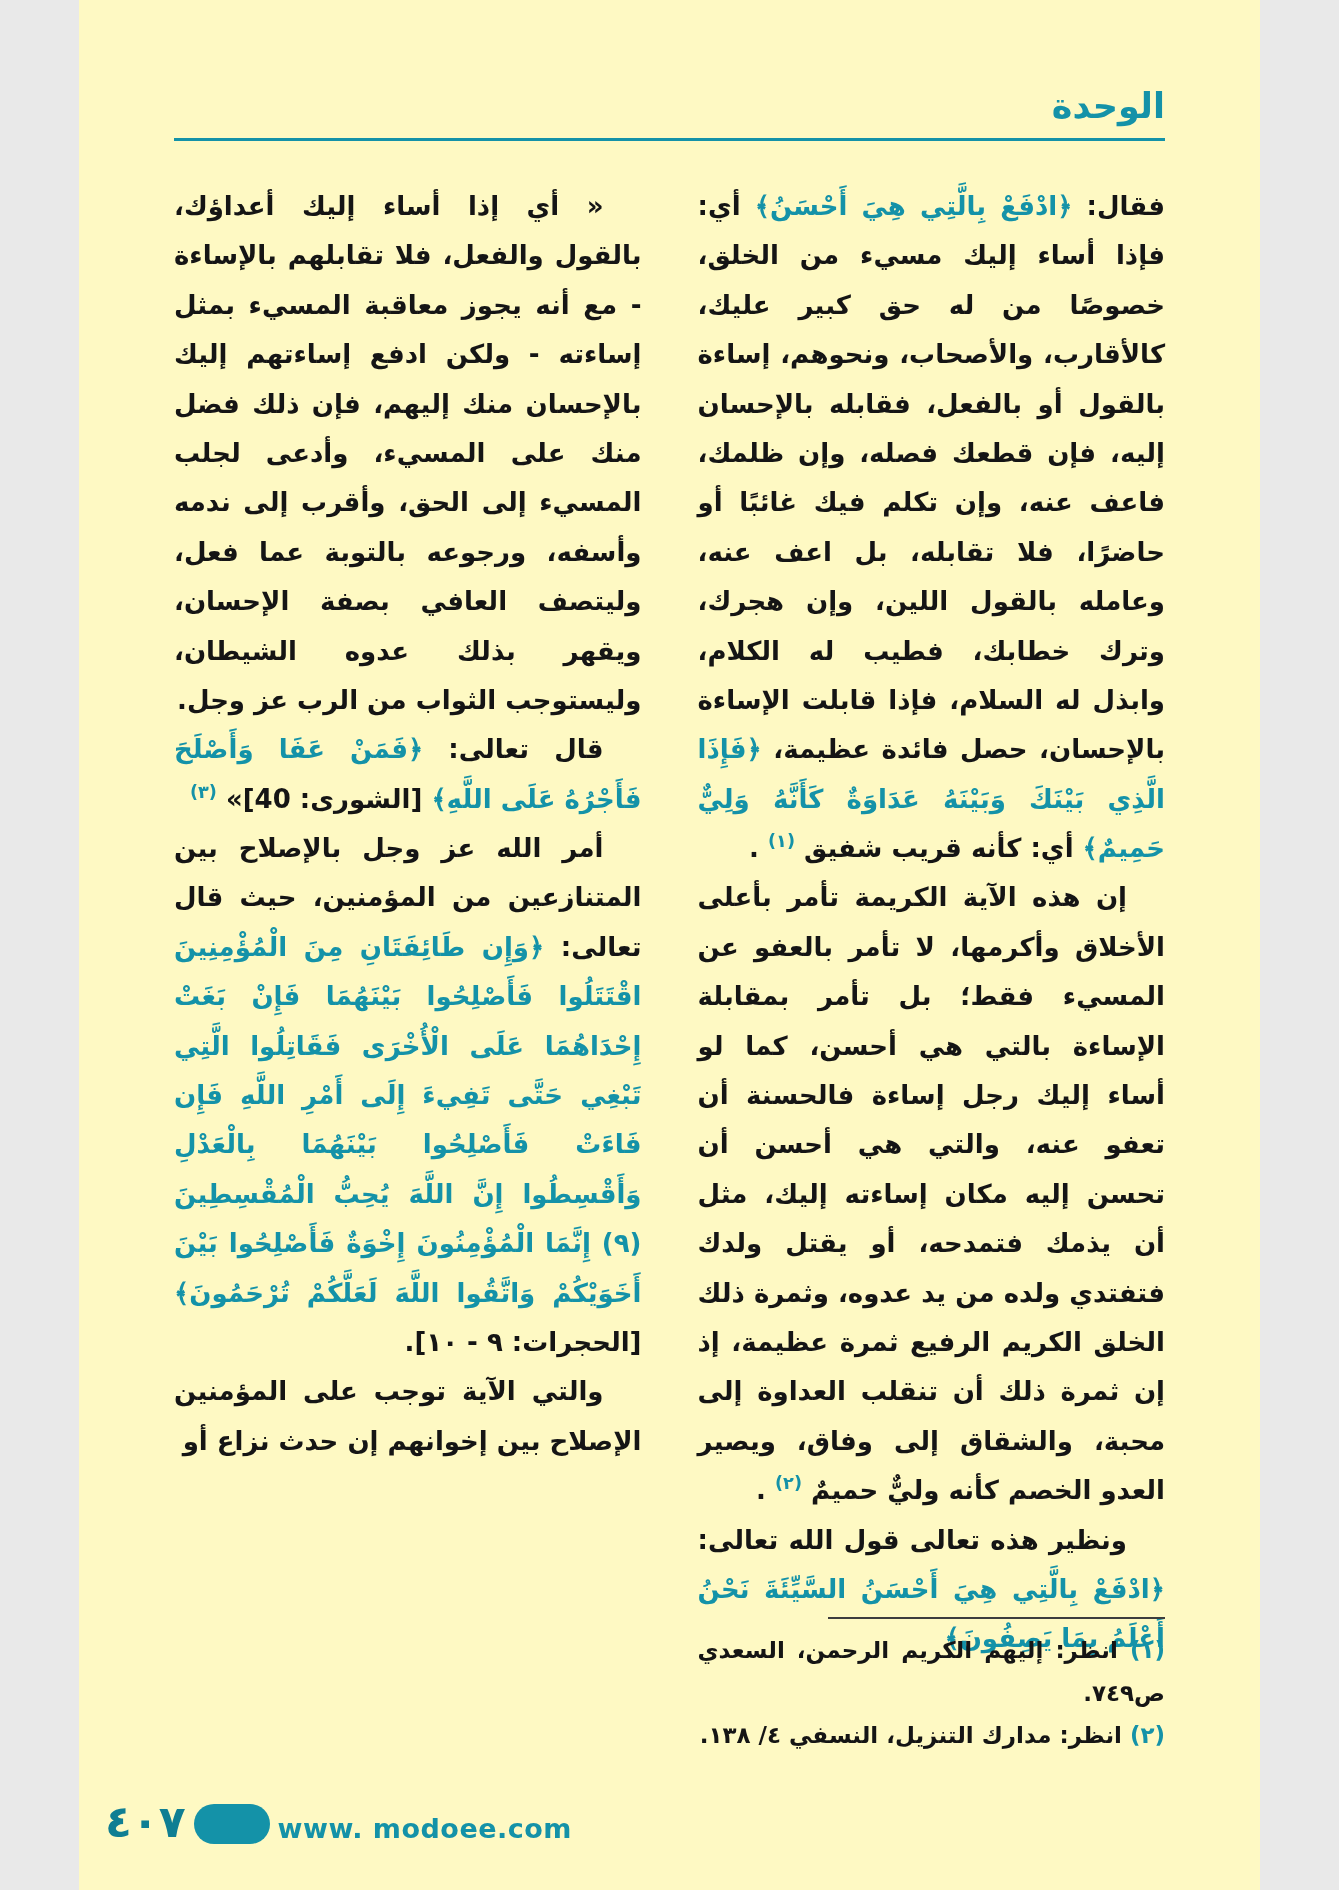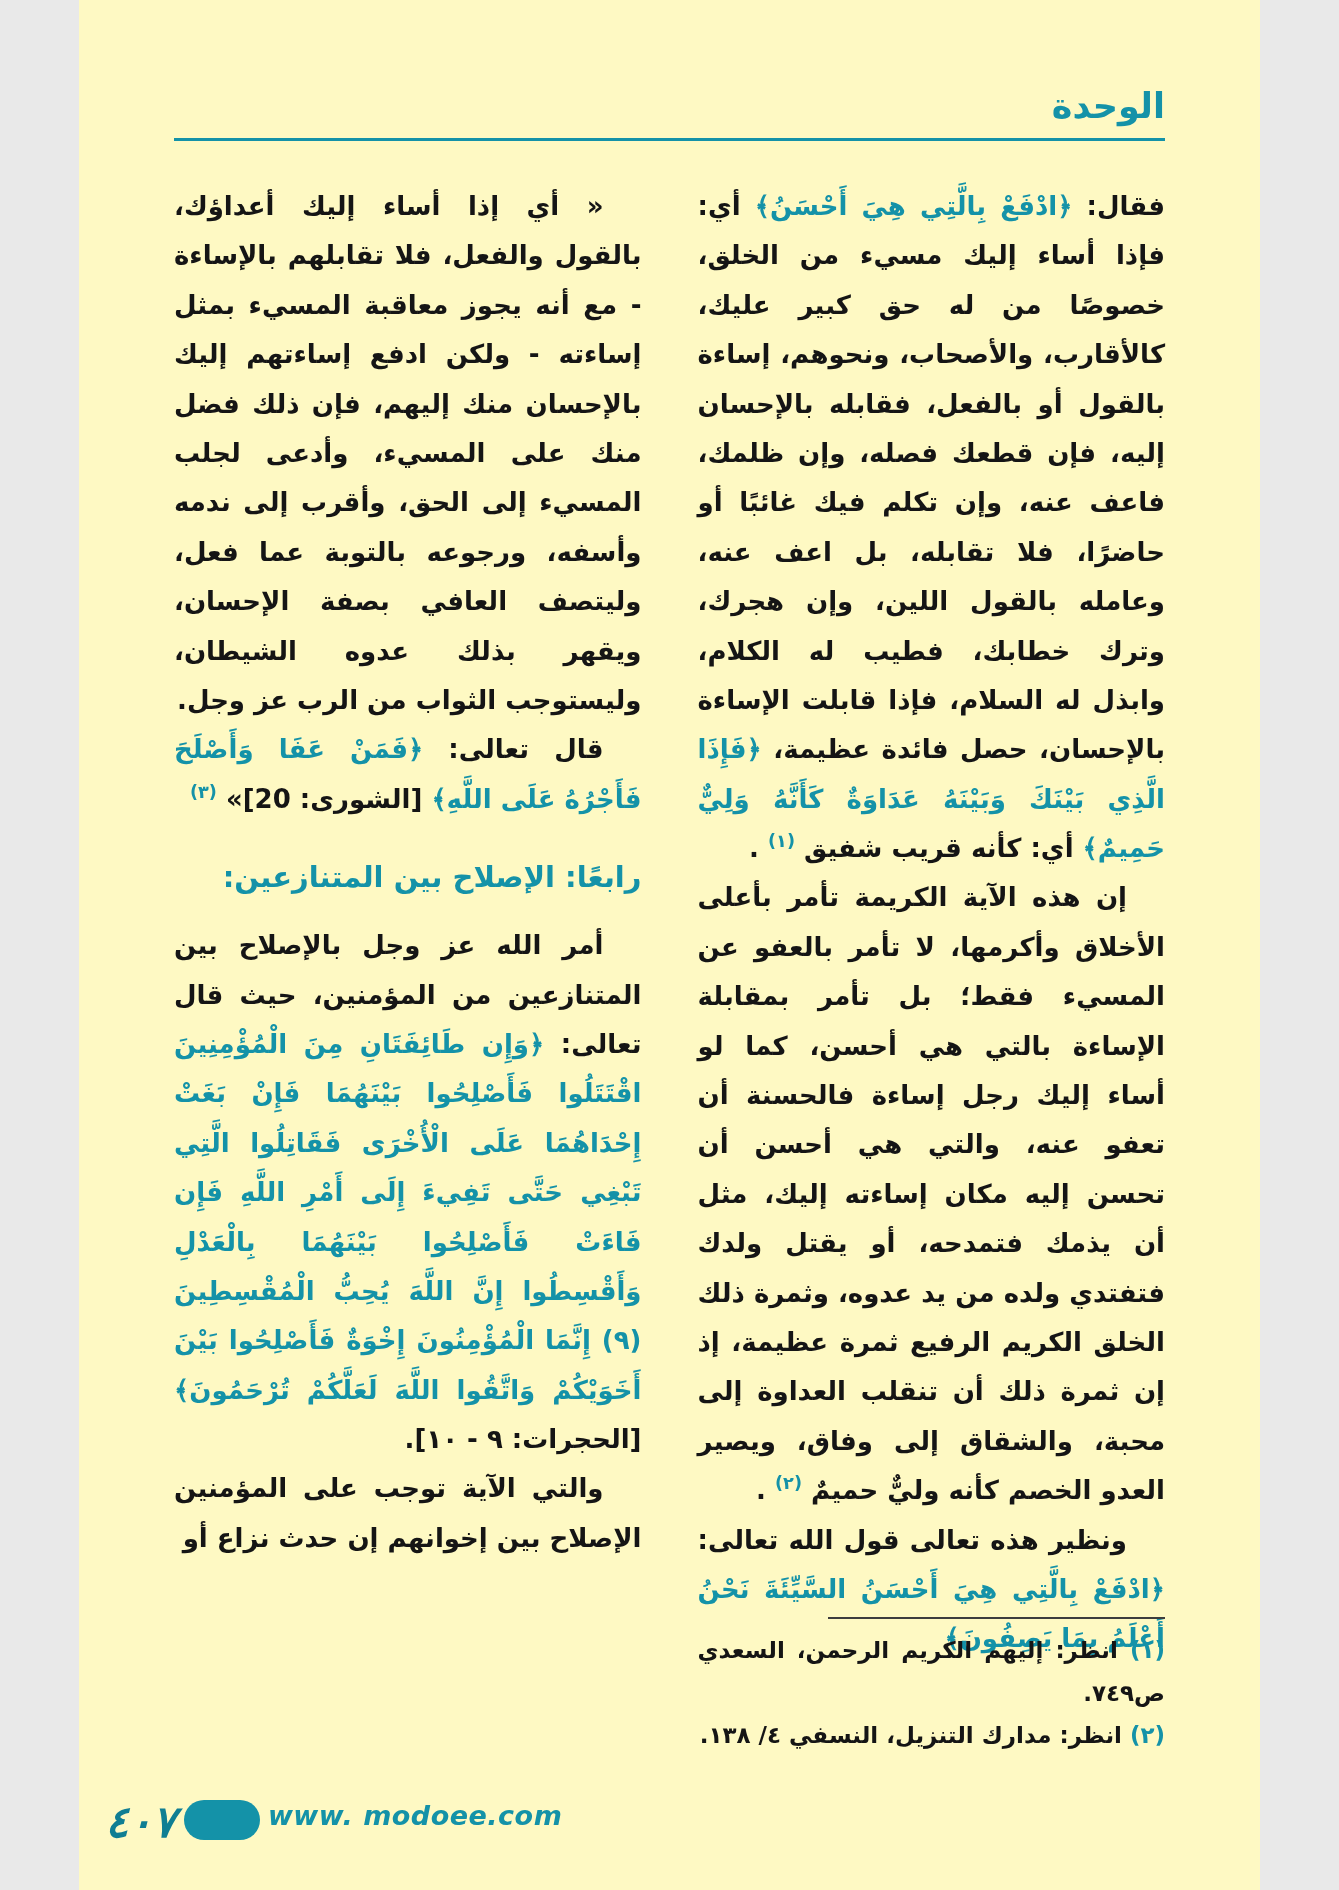--- a/index.html
+++ b/index.html
@@ -23,21 +23,21 @@
   .seg-q { color:#1492a8; }
   .seg-m { color:#1492a8; font-size:0.68em; vertical-align:super; }
 
   
   .footnotes { position:absolute; bottom:0; right:0; left:0; }
   .fn-rule { width:72%; border-top:2px solid #3d3d3d; margin-bottom:10px; }
   .footnote { font-size:23px; line-height:1.85; text-align:justify; color:#151515; font-weight:bold; }
   .fn-m { color:#1492a8; font-size:1em; vertical-align:baseline; }
 
   
-  .footer { position:absolute; left:26px; bottom:46px; direction:ltr; display:flex; align-items:flex-start; gap:8px;font-style:italic; }
+  .footer { position:absolute; left:26px; bottom:46px; direction:ltr; display:flex; align-items:flex-end; gap:8px; }
   .page-num { color:#0f7e93; font-size:44px; font-weight:bold; line-height:1; }
   .pill { display:inline-block; width:76px; height:40px; border-radius:20px; background:#1492a8; }
   .site { color:#1492a8; font-size:27px; font-weight:bold; letter-spacing:0.5px; }
 </style>
 </head>
 <body>
 
 <div class="page">
 
   <div class="header">
@@ -54,22 +54,21 @@
         </div>
       <div class="footnotes" id="col-right-fn">
           <div class="fn-rule"></div>
           <div class="footnote"><span class="fn-m">(١) </span><span class="fn-t">انظر: إليهم الكريم الرحمن، السعدي ص٧٤٩.</span></div>
           <div class="footnote"><span class="fn-m">(٢) </span><span class="fn-t">انظر: مدارك التنزيل، النسفي ٤/ ١٣٨.</span></div>
         </div>
     </section>
     <section class="col">
       <div class="col-body" id="col-left-body">
           <p class="para indent"><span class="seg-n">« أي إذا أساء إليك أعداؤك، بالقول والفعل، فلا تقابلهم بالإساءة - مع أنه يجوز معاقبة المسيء بمثل إساءته - ولكن ادفع إساءتهم إليك بالإحسان منك إليهم، فإن ذلك فضل منك على المسيء، وأدعى لجلب المسيء إلى الحق، وأقرب إلى ندمه وأسفه، ورجوعه بالتوبة عما فعل، وليتصف العافي بصفة الإحسان، ويقهر بذلك عدوه الشيطان، وليستوجب الثواب من الرب عز وجل.</span></p>
-          <p class="para indent"><span class="seg-n">قال تعالى: </span><span class="seg-q">﴿فَمَنْ عَفَا وَأَصْلَحَ فَأَجْرُهُ عَلَى اللَّهِ﴾</span><span class="seg-n"> [الشورى: 20]» </span><span class="seg-m">(٣)</span></p>
-          <p class="para heading"><span class="seg-h">رابعًا: الإصلاح بين المتنازعين:</span></p>
+          <p class="para indent"><span class="seg-n">قال تعالى: </span><span class="seg-q">﴿فَمَنْ عَفَا وَأَصْلَحَ فَأَجْرُهُ عَلَى اللَّهِ﴾</span><span class="seg-n"> [الشورى: 40]» </span><span class="seg-m">(٣)</span></p>
           <p class="para indent"><span class="seg-n">أمر الله عز وجل بالإصلاح بين المتنازعين من المؤمنين، حيث قال تعالى: </span><span class="seg-q">﴿وَإِن طَائِفَتَانِ مِنَ الْمُؤْمِنِينَ اقْتَتَلُوا فَأَصْلِحُوا بَيْنَهُمَا فَإِنْ بَغَتْ إِحْدَاهُمَا عَلَى الْأُخْرَى فَقَاتِلُوا الَّتِي تَبْغِي حَتَّى تَفِيءَ إِلَى أَمْرِ اللَّهِ فَإِن فَاءَتْ فَأَصْلِحُوا بَيْنَهُمَا بِالْعَدْلِ وَأَقْسِطُوا إِنَّ اللَّهَ يُحِبُّ الْمُقْسِطِينَ (٩) إِنَّمَا الْمُؤْمِنُونَ إِخْوَةٌ فَأَصْلِحُوا بَيْنَ أَخَوَيْكُمْ وَاتَّقُوا اللَّهَ لَعَلَّكُمْ تُرْحَمُونَ﴾</span><span class="seg-n"> [الحجرات: ٩ - ١٠].</span></p>
           <p class="para indent"><span class="seg-n">والتي الآية توجب على المؤمنين الإصلاح بين إخوانهم إن حدث نزاع أو</span></p>
         </div>
     </section>
   </div>
 
   <div class="footer">
     <span class="page-num">٤٠٧</span>
     <span class="pill"></span>
     <span class="site">www. modoee.com</span>

